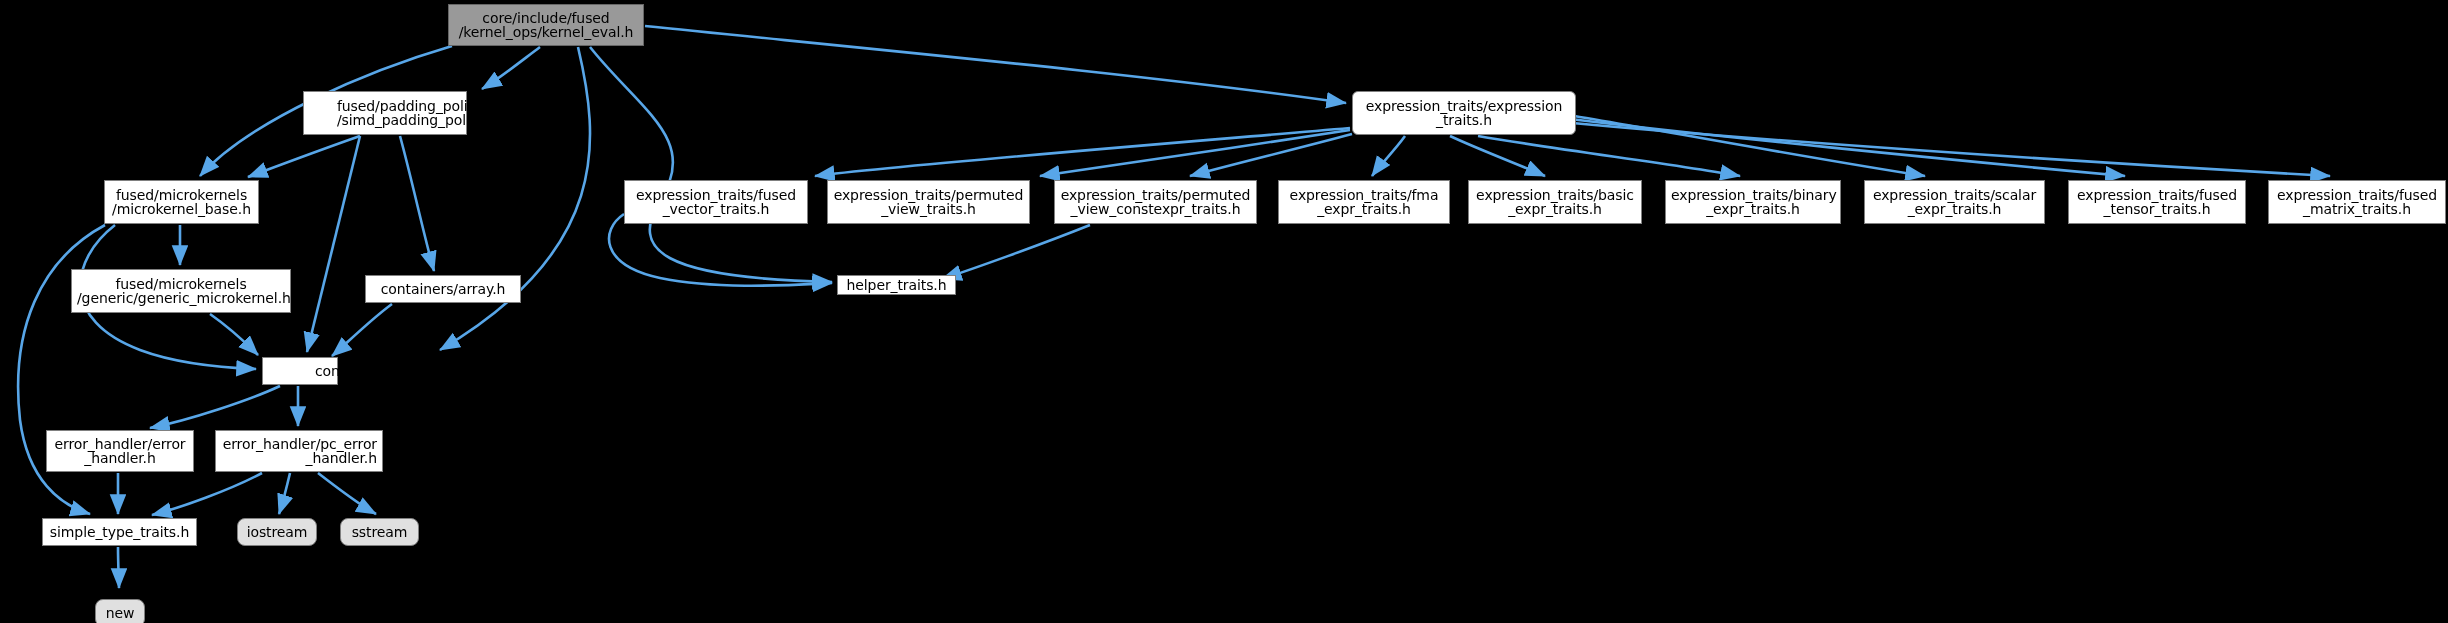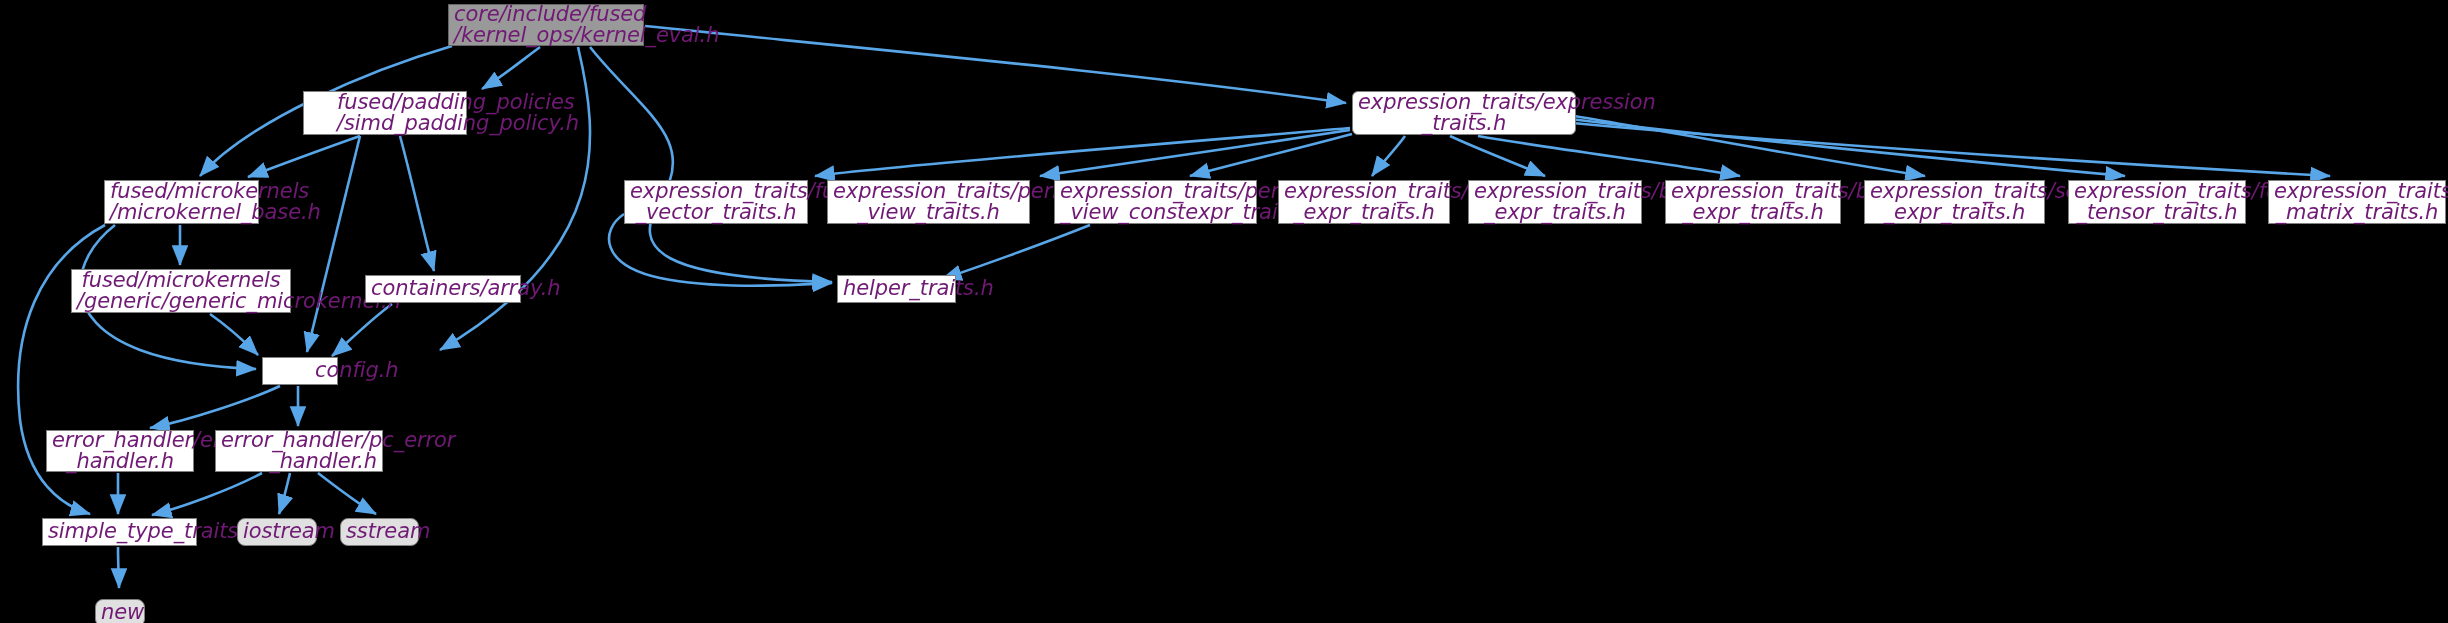--- a/index.html
+++ b/index.html
@@ -22,31 +22,30 @@
     top: 0;
     width: 2448px;
     height: 623px;
     pointer-events: none;
   }
   .node {
     position: absolute;
     box-sizing: border-box;
     border: 1.6px solid #808080;
     background: #ffffff;
-    color: #701a75;
-    font-size: 21px;
+    color: #000000;
+    font-size: 14px;
     line-height: 1.02;
     text-align: center;
     display: flex;
     align-items: center;
     justify-content: center;
     white-space: pre-line;
     letter-spacing: -0.1px;
     z-index: 5;
-    font-style: italic;
   }
   .node.sys {
     background: #e0e0e0;
     border-radius: 8px;
   }
   .node.root {
     background: #999999;
     border-color: #666666;
   }
   .node-label {
@@ -123,21 +122,21 @@
 _expr_traits.h</span></div>
       <div class="node" style="left: 1864px; top: 180px; width: 181px; height: 44px;"><span class="node-label">expression_traits/scalar
 _expr_traits.h</span></div>
       <div class="node" style="left: 2068px; top: 180px; width: 178px; height: 44px;"><span class="node-label">expression_traits/fused
 _tensor_traits.h</span></div>
       <div class="node" style="left: 2268px; top: 180px; width: 178px; height: 44px;"><span class="node-label">expression_traits/fused
 _matrix_traits.h</span></div>
       <div class="node" style="left: 71px; top: 269px; width: 220px; height: 44px;"><span class="node-label">fused/microkernels
 /generic/generic_microkernel.h</span></div>
       <div class="node" style="left: 365px; top: 275px; width: 156px; height: 28px;"><span class="node-label">containers/array.h</span></div>
-      <div class="node" style="left: 837px; top: 275px; width: 119px; height: 28px;"><span class="node-label">helper_traits.h</span></div>
+      <div class="node" style="left: 837px; top: 275px; width: 119px; height: 20px;"><span class="node-label">helper_traits.h</span></div>
       <div class="node" style="left: 262px; top: 357px; width: 76px; height: 28px; padding-left: 47px;"><span class="node-label">config.h</span></div>
       <div class="node" style="left: 46px; top: 430px; width: 148px; height: 42px;"><span class="node-label">error_handler/error
 _handler.h</span></div>
       <div class="node" style="left: 215px; top: 430px; width: 168px; height: 42px; text-align: right;"><span class="node-label">error_handler/pc_error
 _handler.h</span></div>
       <div class="node" style="left: 42px; top: 518px; width: 155px; height: 28px;"><span class="node-label">simple_type_traits.h</span></div>
       <div class="node sys" style="left: 237px; top: 518px; width: 80px; height: 28px;"><span class="node-label">iostream</span></div>
       <div class="node sys" style="left: 340px; top: 518px; width: 79px; height: 28px;"><span class="node-label">sstream</span></div>
       <div class="node sys" style="left: 95px; top: 592px; width: 50px; height: 28px; margin-top: 7px;"><span class="node-label">new</span></div>
     </div>

